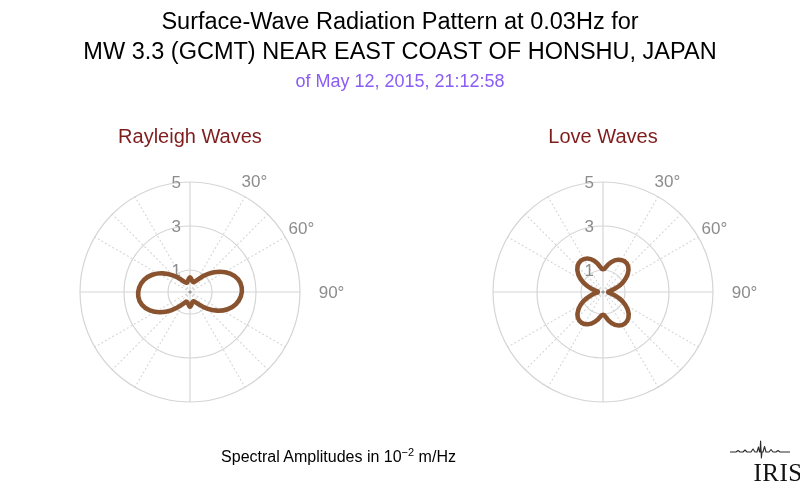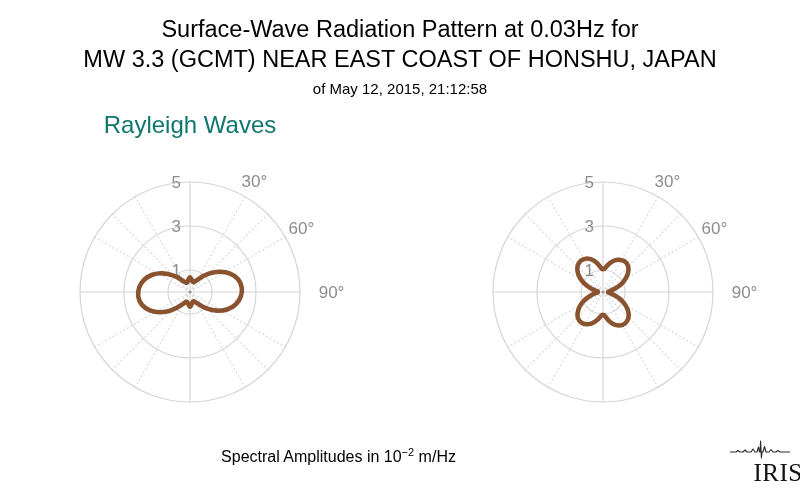--- a/index.html
+++ b/index.html
@@ -15,53 +15,52 @@
     font-family: "Liberation Sans", sans-serif;
     color: #000000;
   }
 
   .title-block {
     position: absolute;
     top: 6px;
     left: 0;
     width: 800px;
     text-align: center;
-    margin-top: 8px;
   }
   .title-line {
     font-size: 23.5px;
     line-height: 30px;
     color: #000;
     white-space: nowrap;
   }
   .subtitle-line {
-    font-size: 15px;
+    font-size: 18px;
     line-height: 24px;
     margin-top: 3px;
-    color: #000000;
+    color: #8b5cf6;
   }
 
   .panel {
     position: absolute;
     top: 112px;
     width: 360px;
     height: 320px;
   }
   .panel-left  { left: 10px; }
   .panel-right { left: 423px; }
 
   .panel-title {
     position: absolute;
-    top: 0;
+    top: 11px;
     left: 0;
     width: 360px;
     text-align: center;
-    font-size: 24px;
+    font-size: 20px;
     line-height: 26px;
-    color: #0f766e;
+    color: #7f1d1d;
   }
   .panel-plot {
     position: absolute;
     top: 28px;
     left: 0;
     width: 360px;
     height: 290px;
   }
   .panel-plot svg { display: block; }
 
@@ -149,20 +148,21 @@
           <text x="244.35000000000002" y="46.54253053294276" fill="#8c8c8c" font-size="17" font-family="&quot;Liberation Sans&quot;, sans-serif" text-anchor="middle">30°</text>
           <text x="291.45746946705725" y="93.65000000000002" fill="#8c8c8c" font-size="17" font-family="&quot;Liberation Sans&quot;, sans-serif" text-anchor="middle">60°</text>
           <text x="308.7" y="158" fill="#8c8c8c" font-size="17" font-family="&quot;Liberation Sans&quot;, sans-serif" text-anchor="start">90°</text>
         </g>
         <path d="M179.01,138.45 Q180.00,136.16 180.99,138.45 Q181.99,140.73 182.69,141.72 Q183.39,142.70 185.10,141.44 Q186.82,140.19 190.34,137.84 Q193.86,135.48 198.89,133.70 Q203.93,131.92 209.59,131.78 Q215.25,131.65 220.16,133.62 Q225.07,135.60 228.10,139.29 Q231.13,142.98 231.75,147.49 Q232.36,152.00 230.88,156.36 Q229.40,160.71 225.99,164.11 Q222.59,167.50 217.68,169.21 Q212.77,170.92 207.34,170.65 Q201.91,170.38 197.18,168.61 Q192.44,166.83 189.25,164.65 Q186.05,162.48 184.61,161.58 Q183.16,160.68 182.57,161.97 Q181.99,163.27 180.99,165.55 Q180.00,167.84 179.01,165.55 Q178.01,163.27 177.31,162.28 Q176.61,161.30 174.90,162.56 Q173.18,163.81 169.66,166.16 Q166.14,168.52 161.11,170.30 Q156.07,172.08 150.41,172.22 Q144.75,172.35 139.84,170.38 Q134.93,168.40 131.90,164.71 Q128.87,161.02 128.25,156.51 Q127.64,152.00 129.12,147.64 Q130.60,143.29 134.01,139.89 Q137.41,136.50 142.32,134.79 Q147.23,133.08 152.66,133.35 Q158.09,133.62 162.82,135.39 Q167.56,137.17 170.75,139.35 Q173.95,141.52 175.39,142.42 Q176.84,143.32 177.43,142.03 Q178.01,140.73 179.01,138.45 Z" fill="none" stroke="#8a5330" stroke-width="4.6" stroke-linejoin="round" stroke-linecap="round"></path>
       </svg>
   </div>
 </div>
 
 <div class="panel panel-right">
+  <div class="panel-title">Love Waves</div>
   <div class="panel-plot">
     <svg id="svg-love" width="360" height="290" viewBox="0 0 360 290">
         <g>
           <line x1="180" y1="152" x2="235" y2="56.737205583711756" stroke="#d5d5d5" stroke-width="1.1" stroke-dasharray="1,3.2" stroke-linecap="round"></line>
           <line x1="180" y1="152" x2="275.2627944162883" y2="97" stroke="#d5d5d5" stroke-width="1.1" stroke-dasharray="1,3.2" stroke-linecap="round"></line>
           <line x1="180" y1="152" x2="275.2627944162883" y2="207" stroke="#d5d5d5" stroke-width="1.1" stroke-dasharray="1,3.2" stroke-linecap="round"></line>
           <line x1="180" y1="152" x2="235" y2="247.26279441628824" stroke="#d5d5d5" stroke-width="1.1" stroke-dasharray="1,3.2" stroke-linecap="round"></line>
           <line x1="180" y1="152" x2="125.00000000000003" y2="247.26279441628827" stroke="#d5d5d5" stroke-width="1.1" stroke-dasharray="1,3.2" stroke-linecap="round"></line>
           <line x1="180" y1="152" x2="84.73720558371174" y2="207" stroke="#d5d5d5" stroke-width="1.1" stroke-dasharray="1,3.2" stroke-linecap="round"></line>
           <line x1="180" y1="152" x2="84.73720558371176" y2="96.99999999999999" stroke="#d5d5d5" stroke-width="1.1" stroke-dasharray="1,3.2" stroke-linecap="round"></line>

